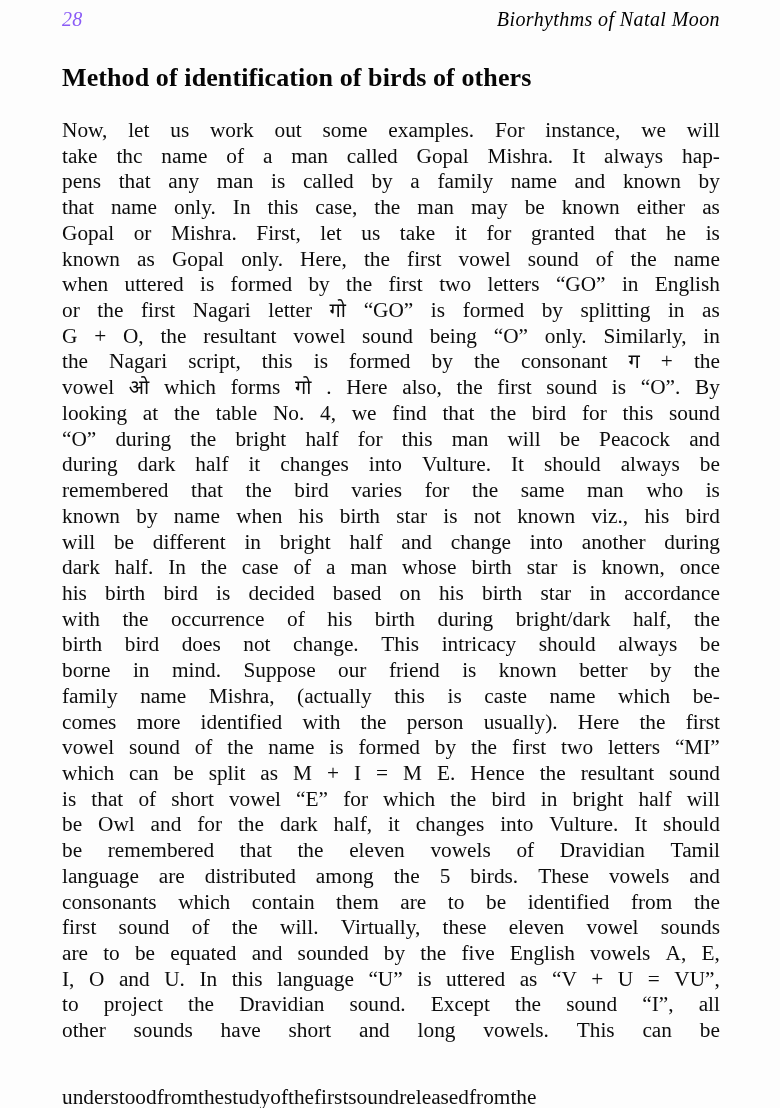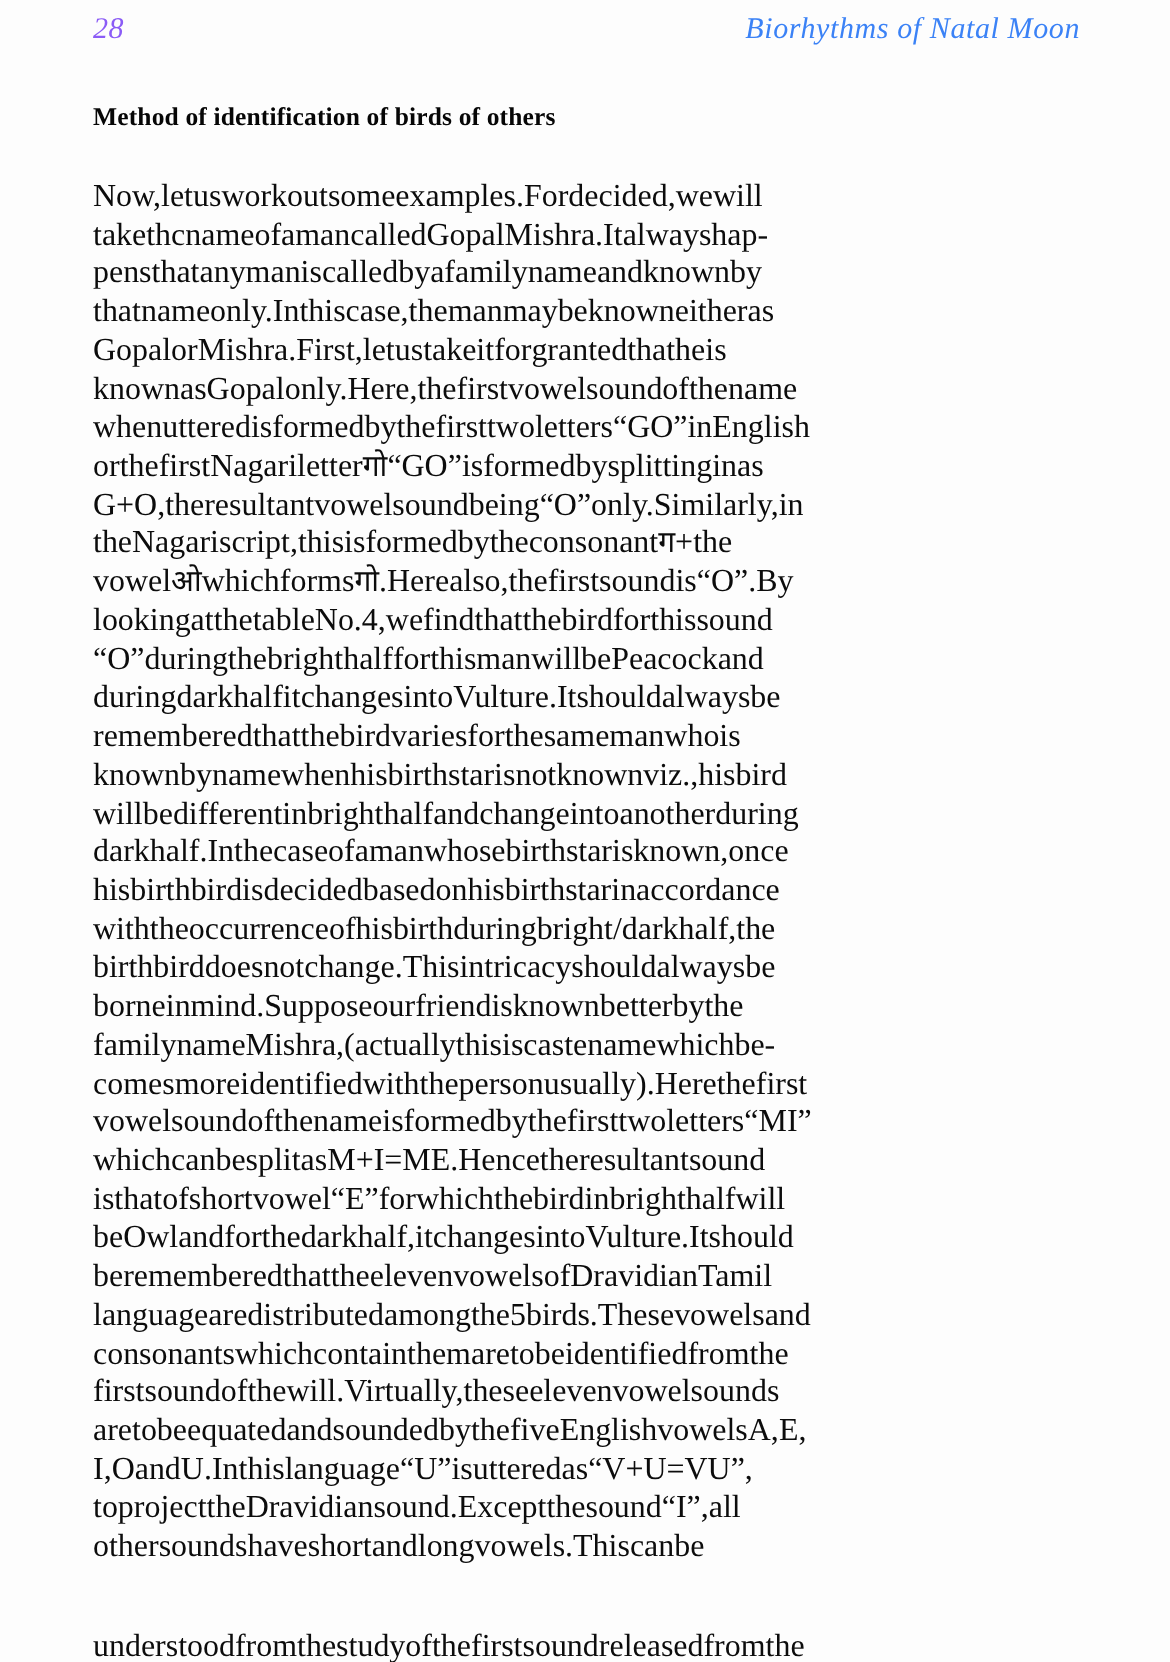--- a/index.html
+++ b/index.html
@@ -32,34 +32,34 @@
   .folio {
     font-style: italic;
     font-size: 20px;
     letter-spacing: 0.3px;
     color: #8b5cf6;
   }
   .head-title {
     font-style: italic;
     font-size: 20px;
     letter-spacing: 0.4px;
-    color: #3b82f6;
+    color: #000000;
     white-space: nowrap;
   }
 
   
   .section-title {
     position: absolute;
     left: 62px;
     right: 58px;
     top: 42px;
   }
   .section-title .tline {
     font-weight: bold;
-    font-size: 17px;
+    font-size: 26px;
     line-height: 32px;
     letter-spacing: 0.1px;
     color: #060606;
     white-space: nowrap;
   }
 
   
   .body-block {
     position: absolute;
     left: 62px;
@@ -71,21 +71,21 @@
     width: 658px;
     height: 25.72px;
     line-height: 25.72px;
     font-size: 21.3px;
     color: #0c0c0c;
     white-space: pre;
     overflow: visible;
   }
   
   .bline.just {
-    justify-content: flex-start;
+    justify-content: space-between;
   }
   .bline.last {
     justify-content: flex-start;
     margin-top: 41px;
   }
   .bline > .w {
     white-space: pre;
   }
   .nag {
     font-family: "DejaVu Sans", sans-serif;
@@ -100,21 +100,21 @@
   <div class="running-head">
     <span class="folio">28</span>
     <span class="head-title">Biorhythms of Natal Moon</span>
   </div>
 
   <h2 class="section-title">
     <div class="tline">Method of identification of birds of others</div>
   </h2>
 
   <div class="body-block">
-      <div class="bline just"><span class="w">Now,</span><span class="w">let</span><span class="w">us</span><span class="w">work</span><span class="w">out</span><span class="w">some</span><span class="w">examples.</span><span class="w">For</span><span class="w">decided,</span><span class="w">we</span><span class="w">will</span></div>
+      <div class="bline just"><span class="w">Now,</span><span class="w">let</span><span class="w">us</span><span class="w">work</span><span class="w">out</span><span class="w">some</span><span class="w">examples.</span><span class="w">For</span><span class="w">instance,</span><span class="w">we</span><span class="w">will</span></div>
       <div class="bline just"><span class="w">take</span><span class="w">thc</span><span class="w">name</span><span class="w">of</span><span class="w">a</span><span class="w">man</span><span class="w">called</span><span class="w">Gopal</span><span class="w">Mishra.</span><span class="w">It</span><span class="w">always</span><span class="w">hap-</span></div>
       <div class="bline just"><span class="w">pens</span><span class="w">that</span><span class="w">any</span><span class="w">man</span><span class="w">is</span><span class="w">called</span><span class="w">by</span><span class="w">a</span><span class="w">family</span><span class="w">name</span><span class="w">and</span><span class="w">known</span><span class="w">by</span></div>
       <div class="bline just"><span class="w">that</span><span class="w">name</span><span class="w">only.</span><span class="w">In</span><span class="w">this</span><span class="w">case,</span><span class="w">the</span><span class="w">man</span><span class="w">may</span><span class="w">be</span><span class="w">known</span><span class="w">either</span><span class="w">as</span></div>
       <div class="bline just"><span class="w">Gopal</span><span class="w">or</span><span class="w">Mishra.</span><span class="w">First,</span><span class="w">let</span><span class="w">us</span><span class="w">take</span><span class="w">it</span><span class="w">for</span><span class="w">granted</span><span class="w">that</span><span class="w">he</span><span class="w">is</span></div>
       <div class="bline just"><span class="w">known</span><span class="w">as</span><span class="w">Gopal</span><span class="w">only.</span><span class="w">Here,</span><span class="w">the</span><span class="w">first</span><span class="w">vowel</span><span class="w">sound</span><span class="w">of</span><span class="w">the</span><span class="w">name</span></div>
       <div class="bline just"><span class="w">when</span><span class="w">uttered</span><span class="w">is</span><span class="w">formed</span><span class="w">by</span><span class="w">the</span><span class="w">first</span><span class="w">two</span><span class="w">letters</span><span class="w">“GO”</span><span class="w">in</span><span class="w">English</span></div>
       <div class="bline just"><span class="w">or</span><span class="w">the</span><span class="w">first</span><span class="w">Nagari</span><span class="w">letter</span><span class="w nag">गो</span><span class="w">“GO”</span><span class="w">is</span><span class="w">formed</span><span class="w">by</span><span class="w">splitting</span><span class="w">in</span><span class="w">as</span></div>
       <div class="bline just"><span class="w">G</span><span class="w">+</span><span class="w">O,</span><span class="w">the</span><span class="w">resultant</span><span class="w">vowel</span><span class="w">sound</span><span class="w">being</span><span class="w">“O”</span><span class="w">only.</span><span class="w">Similarly,</span><span class="w">in</span></div>
       <div class="bline just"><span class="w">the</span><span class="w">Nagari</span><span class="w">script,</span><span class="w">this</span><span class="w">is</span><span class="w">formed</span><span class="w">by</span><span class="w">the</span><span class="w">consonant</span><span class="w nag">ग</span><span class="w">+</span><span class="w">the</span></div>
       <div class="bline just"><span class="w">vowel</span><span class="w nag">ओ</span><span class="w">which</span><span class="w">forms</span><span class="w nag">गो</span><span class="w">.</span><span class="w">Here</span><span class="w">also,</span><span class="w">the</span><span class="w">first</span><span class="w">sound</span><span class="w">is</span><span class="w">“O”.</span><span class="w">By</span></div>

